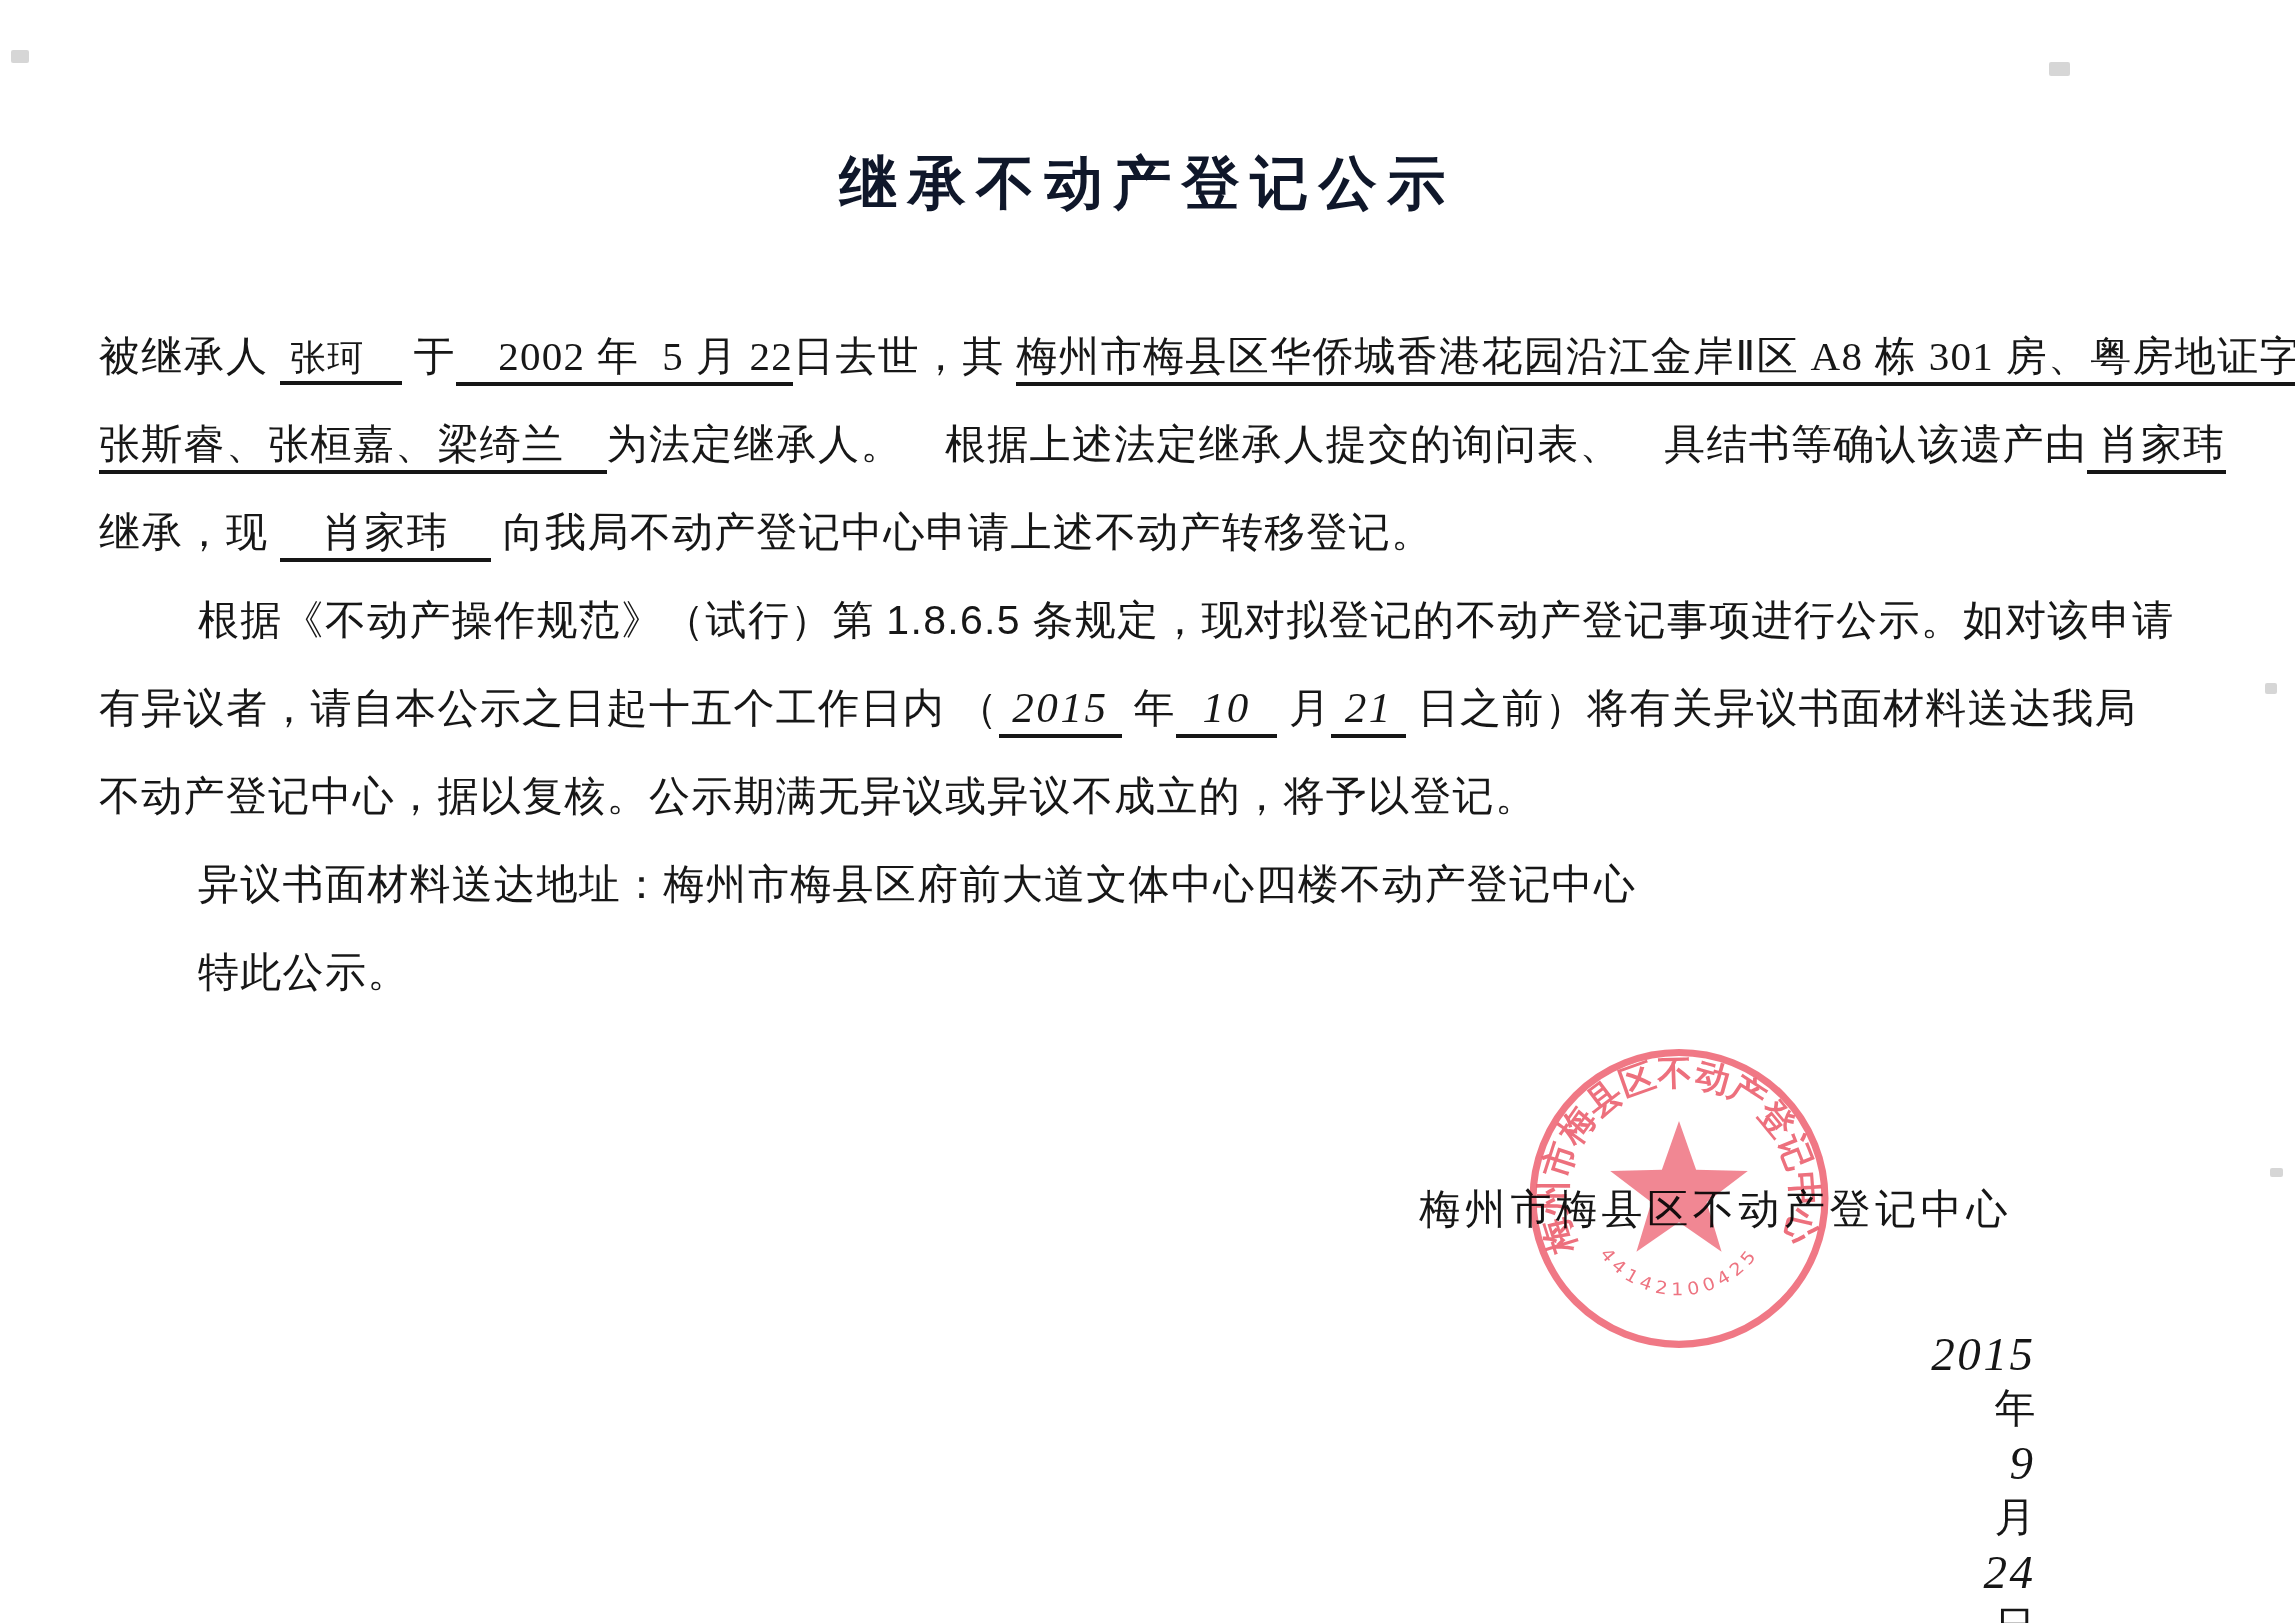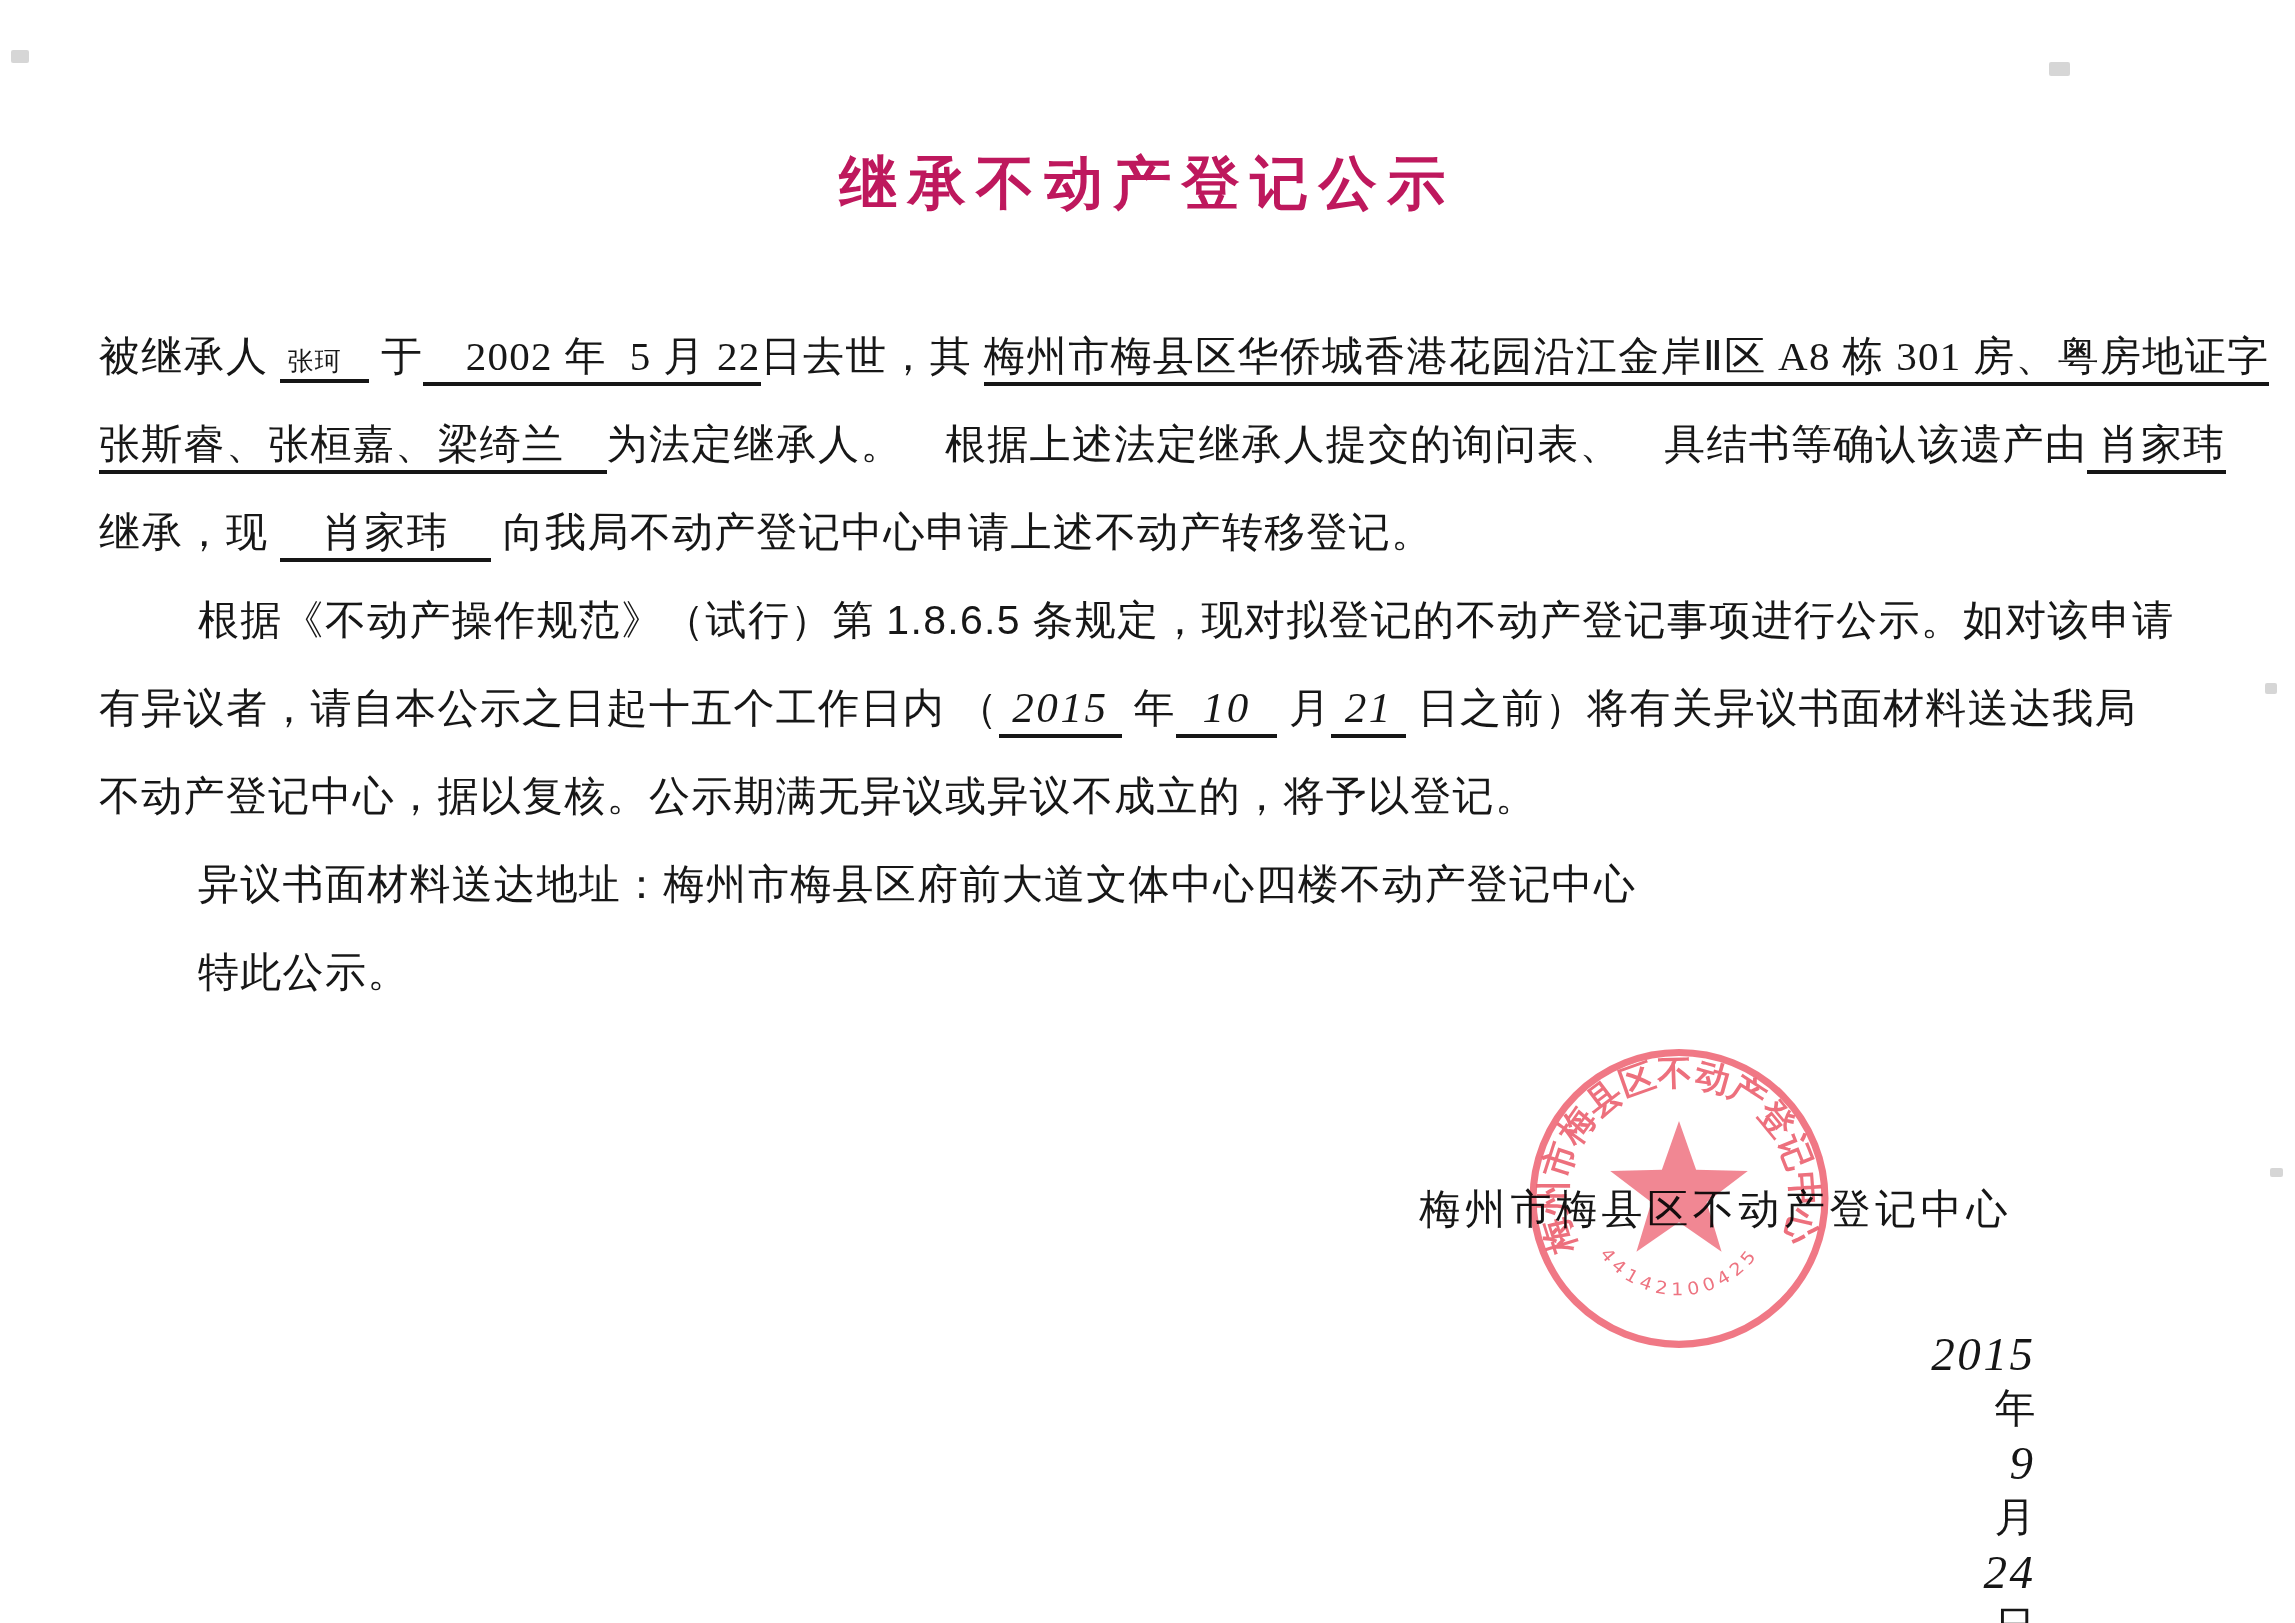--- a/index.html
+++ b/index.html
@@ -3,29 +3,29 @@
 <meta charset="utf-8">
 <style>
   html,body{margin:0;padding:0;background:#e9e9e9;}
   .page{
     position:relative;width:2295px;height:1623px;background:#ffffff;
     font-family:"Liberation Serif",serif;color:#171717;overflow:hidden;
   }
   .title{
     position:absolute;top:145px;left:0;width:100%;text-align:center;
     font-family:"Liberation Sans",sans-serif;font-weight:bold;
-    font-size:58px;letter-spacing:10.5px;color:#be185d;
+    font-size:58px;letter-spacing:10.5px;color:#0f172a;
   }
   .doc-body{position:absolute;left:99px;top:312px;width:2134px;font-size:41px;}
   .doc-line{height:88px;line-height:88px;white-space:pre;letter-spacing:1.3px;}
   .doc-line.indent{text-indent:99px;}
   .seg{display:inline;}
   .bold{font-weight:normal;}
   .underline{border-bottom:4.6px solid #161616;padding-bottom:2.6px;}
-  .small{font-size:26px;}
+  .small{font-size:36px;}
   .sans{font-family:"Liberation Sans",sans-serif;}
   .hw{font-family:Liberation Serif, serif;font-style:italic;font-size:43px;letter-spacing:2.6px;}
   .signature{position:absolute;top:1182px;right:283px;text-align:right;font-size:41px;color:#161616;}
   .sig-org{letter-spacing:4.6px;white-space:pre;}
   .sig-date{margin-top:42px;margin-right:-23.6px;white-space:pre;}
   .sig-date .dseg{margin-left:34px;}
   .sig-date .hw{font-size:47px;}
   .stamp{
     position:absolute;left:1524px;top:1046px;width:310px;height:310px;
     mix-blend-mode:multiply;opacity:0.93;pointer-events:none;

